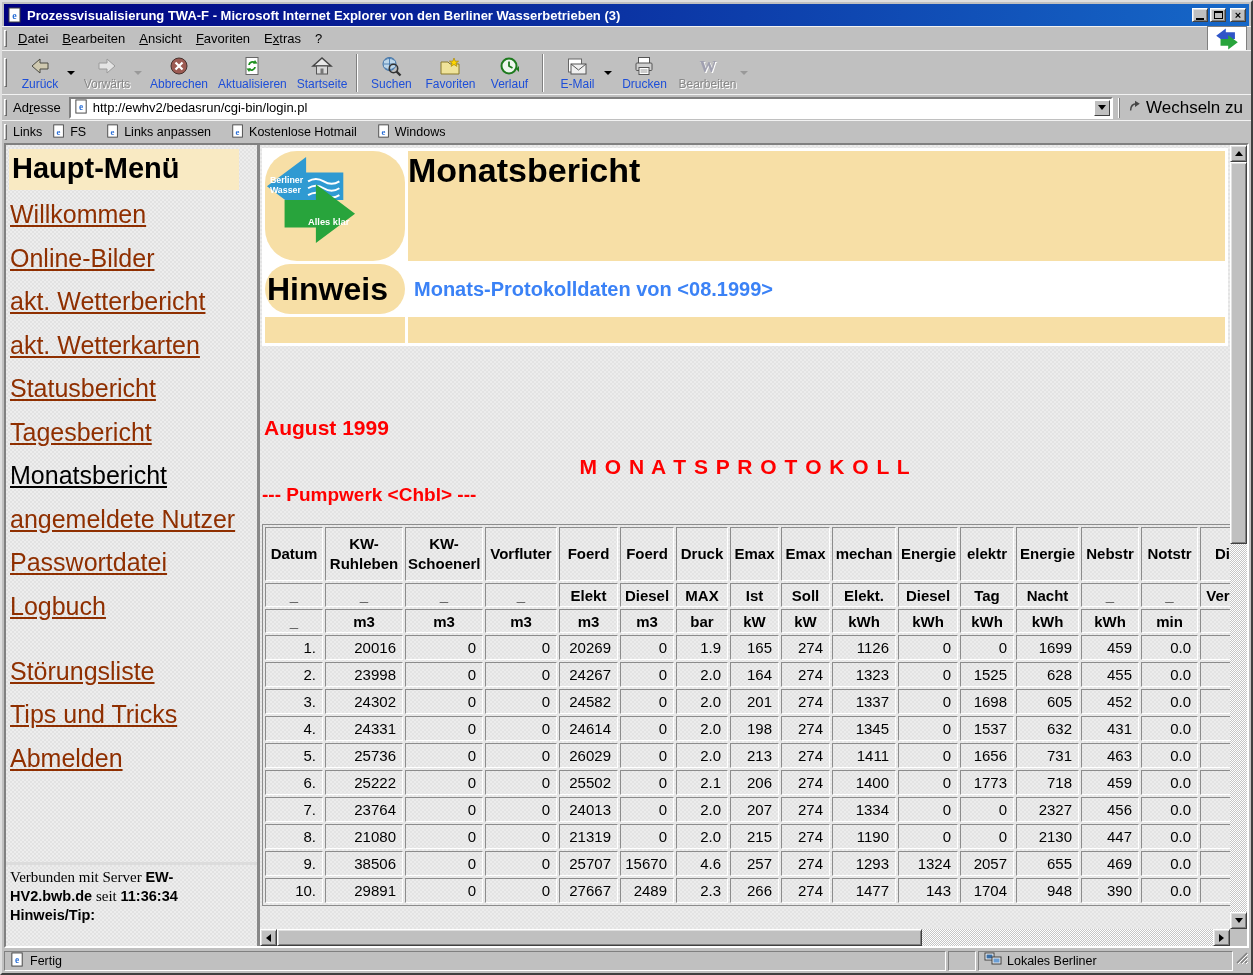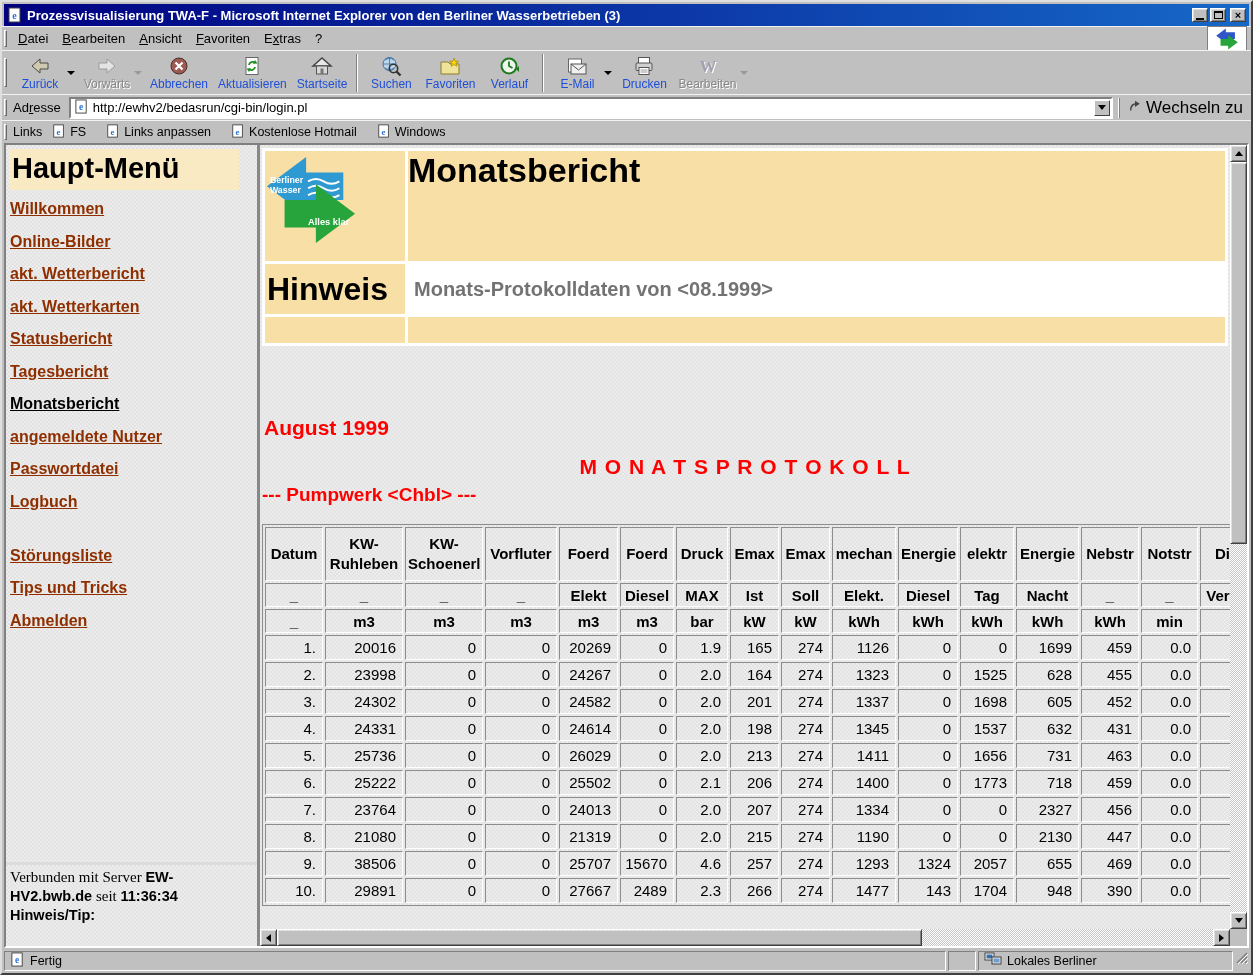--- a/index.html
+++ b/index.html
@@ -55,44 +55,44 @@
   .litem{display:inline-flex;align-items:center;gap:4px;margin-right:20px;}
   
   .frames{flex:1;display:flex;margin:0 2px;border:2px solid;border-color:#808080 #fff #fff #808080;
     background:var(--page_bg);min-height:0;}
   .sidebar{width:254px;flex:0 0 254px;display:flex;flex-direction:column;
     border-right:3px outset #dcdcdc;
     background:repeating-conic-gradient(#ededed 0% 25%,#e2e2e2 0% 50%) 0 0/4px 4px;}
   .side-menu{flex:1;padding:4px 4px 0 3px;overflow:hidden;}
   .side-heading{display:block;width:230px;background:var(--cream);color:#000;
     font-size:29px;font-weight:bold;padding:3px 4px 5px 3px;margin-bottom:10px;}
-  .slink{display:block;font-size:16px;font-weight:bold;color:var(--link);
+  .slink{display:block;font-size:25px;font-weight:normal;color:var(--link);
     text-decoration:underline;margin:0 0 14.5px 1px;cursor:pointer;white-space:nowrap;}
   .slink.current{color:#000;}
   .slink.gap{margin-top:36px;}
   .side-status{flex:0 0 84px;border-top:3px outset #dcdcdc;padding:3px 4px;
     font-family:"Liberation Serif",serif;font-size:15px;line-height:19px;color:#000;
     background:repeating-conic-gradient(#ededed 0% 25%,#e2e2e2 0% 50%) 0 0/4px 4px;}
   .side-status b{font-family:"Liberation Sans",sans-serif;font-size:14.5px;}
   .mainframe{flex:1;position:relative;min-width:0;background:var(--page_bg);}
   .main-viewport{position:absolute;left:0;top:0;right:17px;bottom:17px;overflow:hidden;
     background:repeating-conic-gradient(#ececec 0% 25%,#e3e3e3 0% 50%) 0 0/4px 4px;}
   .page-inner{width:1030px;padding:3px 0 0 2px;}
   
   .headtable{border-collapse:separate;border-spacing:3px;width:966px;background:#fff;}
   .headtable td{padding:0;}
-  .hcell-logo{width:140px;background:var(--peach);vertical-align:top;padding:6px 0 0 8px;}
+  .hcell-logo{width:140px;background:var(--peach);vertical-align:top;padding:6px 0 0 8px;border-radius:32px;}
   .hcell-title{background:var(--peach);vertical-align:top;padding:2px 0 0 6px;}
   .row1 td{height:110px;}
   .row2 .hcell-logo{height:50px;vertical-align:middle;}
   .row2 .hcell-note{background:transparent;vertical-align:middle;padding-left:6px;}
   .row3 td{height:26px;background:var(--peach);}
   .page-title{font-size:34px;font-weight:bold;color:#000;}
   .hinweis{font-size:32px;font-weight:bold;color:#000;padding-left:2px;}
-  .hinweis-text{font-size:20px;font-weight:bold;color:#737373;margin-top:11px;}
+  .hinweis-text{font-size:20px;font-weight:bold;color:#3b82f6;margin-top:11px;}
   .august{margin:70px 0 0 2px;font-size:21px;font-weight:bold;color:var(--accent_red);}
   .ptitle{width:966px;text-align:center;margin-top:15px;font-size:21px;font-weight:bold;color:var(--accent_red);letter-spacing:1px;}
   .psub{width:966px;text-align:left;margin-top:5px;font-size:19px;font-weight:bold;color:var(--accent_red);}
   
   .proto{table-layout:fixed;width:984px;border-collapse:separate;border-spacing:2px;
     margin-top:18px;border:1px solid #8c8c8c;font-size:15px;color:#000;}
   .proto th,.proto td{border:1px solid;border-color:#8c8c8c #fff #fff #8c8c8c;
     overflow:hidden;white-space:nowrap;}
   .proto th{font-weight:bold;text-align:center;padding:1px 2px;height:24px;}
   .proto thead tr:first-child th{height:54px;white-space:normal;line-height:1.35;}

